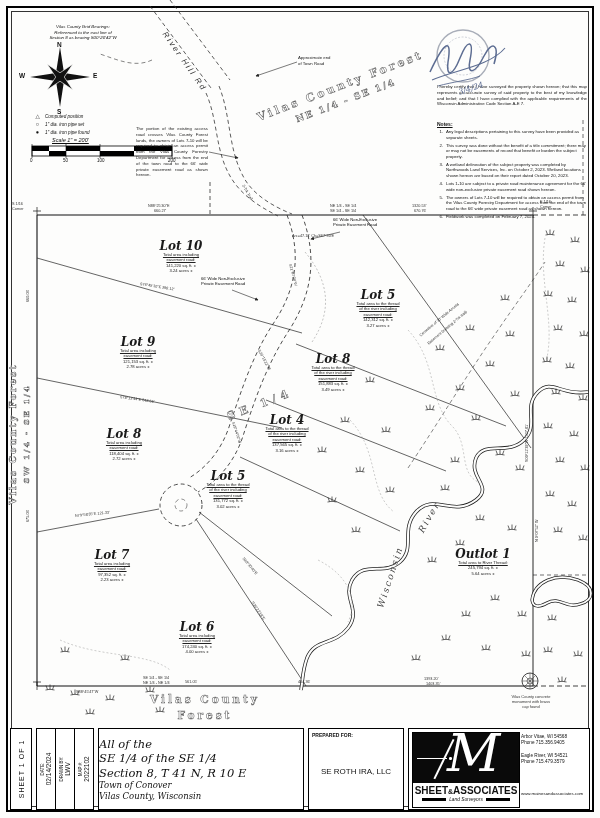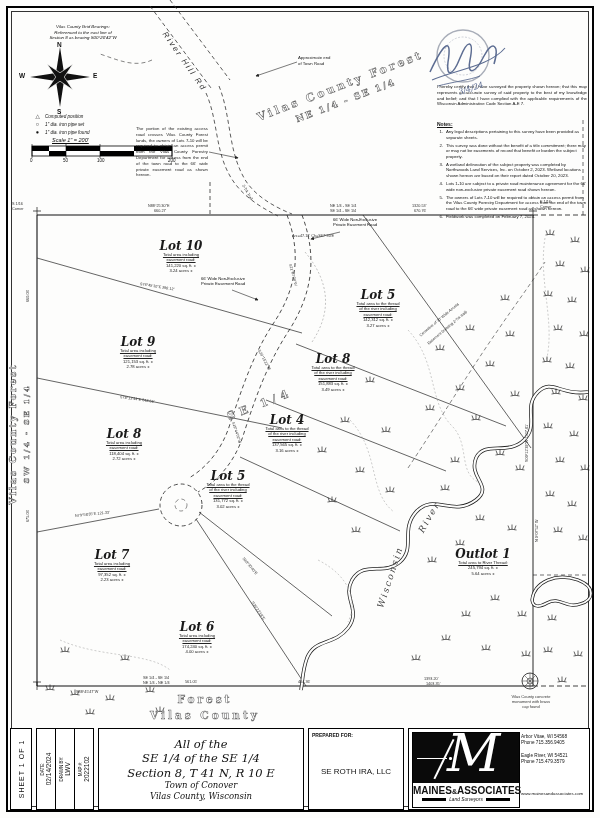--- a/index.html
+++ b/index.html
@@ -56,21 +56,21 @@
   .vtext{position:absolute;left:50%;top:50%;transform:translate(-50%,-50%) rotate(-90deg);
          white-space:nowrap;text-align:center;}
   .vlabel{font-size:4.5px;display:block;}
   .vvalue{font-size:6.5px;display:block;}
   .tb-sheet{left:0;top:0;width:22px;height:82px;}
   .tb-sheet .vtext{font-size:7px;letter-spacing:1px;}
   .tb-meta{left:26px;top:0;width:58px;height:82px;display:flex;}
   .meta-col{position:relative;flex:1;border-right:0.8px solid #000;}
   .meta-col:last-child{border-right:none;}
   .tb-title{left:88px;top:0;width:206px;height:82px;display:flex;flex-direction:column;
-            justify-content:center;text-align:center;font-family:"DejaVu Serif",serif;font-style:italic;}
+            justify-content:center;text-align:left;font-family:"DejaVu Serif",serif;font-style:italic;}
   .tb-title div{font-size:11.5px;line-height:1.25;}
   .tb-title div:nth-child(n+4){font-size:8.5px;}
   .tb-prepared{left:298px;top:0;width:96px;height:82px;}
   .prepared-label{position:absolute;left:3px;top:3px;font-size:5px;font-weight:bold;}
   .client-name{position:absolute;left:0;top:38px;width:100%;text-align:center;font-size:8px;}
   .tb-firm{left:398px;top:0;width:182px;height:82px;}
   .logo-wrap{position:absolute;left:3px;top:3px;width:106px;height:74px;border:1px solid #000;}
   .logo-black{position:absolute;left:0;top:0;width:106px;height:50px;background:#0a0a0a;overflow:hidden;}
   .m-letter{position:absolute;left:34px;top:-6px;font-family:"DejaVu Serif",serif;font-style:italic;
             font-size:52px;color:#fff;line-height:1;}
@@ -334,22 +334,22 @@
 
     <div class="outline-text forest-ne">
         <div>Vilas County Forest</div>
         <div>NE 1/4 - SE 1/4</div>
       </div>
     <div class="outline-text forest-sw">
         <div>Vilas County Forest</div>
         <div>SW 1/4 - SE 1/4</div>
       </div>
     <div class="outline-text forest-south">
+        <div>Vilas County</div>
         <div>Forest</div>
-        <div>Vilas County</div>
       </div>
     <div class="outline-text se-quarter">SE 1/4</div>
 
     <div class="river-word" style="left:358px;top:572px;transform:rotate(-72deg);">Wisconsin</div>
     <div class="river-word" style="left:412px;top:512px;transform:rotate(-60deg);">River</div>
 
     <div class="easement-note" style="left:320px;top:217px;">
         <div>66' Wide Non-Exclusive</div>
         <div>Private Easement Road</div>
       </div>
@@ -519,21 +519,21 @@
       <div class="client-name">SE ROTH IRA, LLC</div>
     </div>
     <div class="tb-box tb-firm">
       <div class="logo-wrap">
         <div class="logo-black">
           <div class="m-line"></div>
           <div class="m-dot"></div>
           <div class="m-slash"></div>
           <span class="m-letter">M</span>
         </div>
-        <div class="firm-name"><span>MAINES</span><span class="amp">&amp;</span><span>ASSOCIATES</span></div>
+        <div class="firm-name"><span>SHEET</span><span class="amp">&amp;</span><span>ASSOCIATES</span></div>
         <div class="firm-tag">Land Surveyors</div>
       </div>
       <div class="addresses" id="firm-addresses">
           <div class="addr-group">
             <div>Arbor Vitae, WI 54568</div>
             <div>Phone 715.356.9405</div>
           </div>
           <div class="addr-group">
             <div>Eagle River, WI 54521</div>
             <div>Phone 715.479.3579</div>

